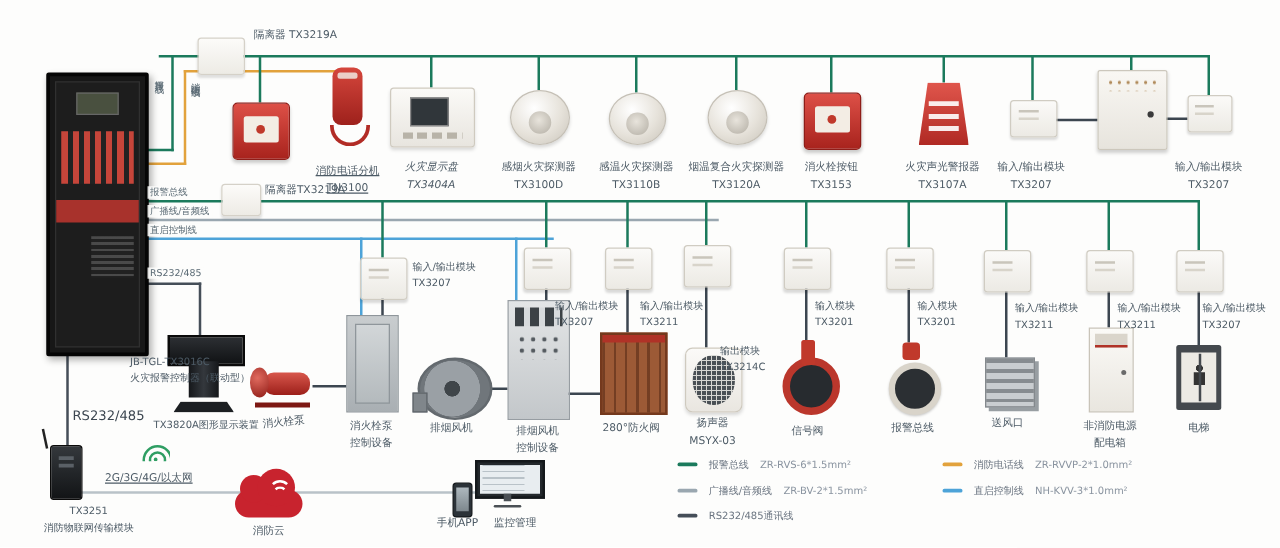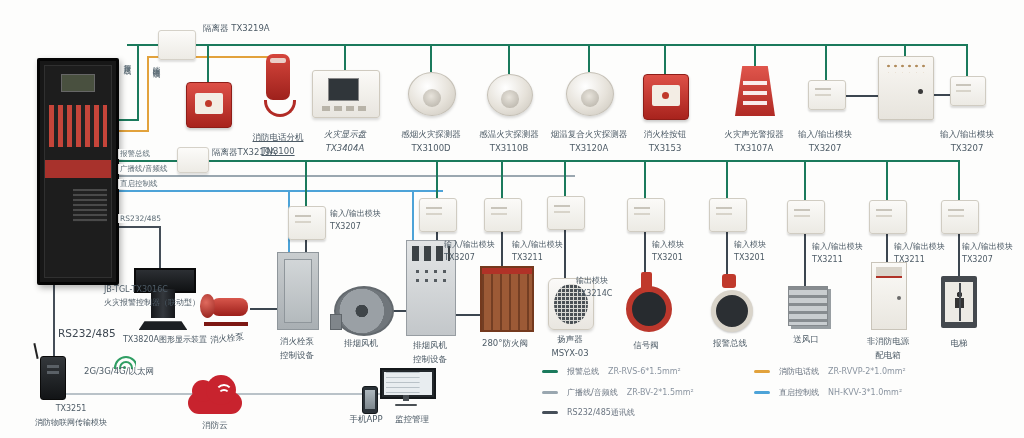--- a/index.html
+++ b/index.html
@@ -406,21 +406,21 @@
   <div class="lbl" style="left:938px;top:336px;width:42px;">电梯</div>
 
   <div class="iot" style="left:40px;top:356px;width:24px;height:42px;"></div>
   <div class="lbl" style="left:20px;top:402px;width:102px;font-size:8px;">
     <span>TX3251</span>
       <span>消防物联网传输模块</span>
   </div>
   <div class="wifi" style="left:112px;top:354px;">
       <span class="dot"></span>
     </div>
-  <div class="lbl lbl-l" style="left:84px;top:364px;width:100px;">2G/3G/4G/以太网</div>
+  <div class="lbl lbl-l" style="left:84px;top:376px;width:100px;text-decoration:underline;">2G/3G/4G/以太网</div>
 
   <div class="cloud" style="left:188px;top:392px;width:54px;height:22px;">
     <span class="arc"></span>
     <span class="arc2"></span>
   </div>
   <div class="lbl" style="left:188px;top:418px;width:54px;">消防云</div>
 
   <div class="mob" style="left:362px;top:386px;width:14px;height:26px;"></div>
   <div class="lbl" style="left:336px;top:412px;width:60px;">手机APP</div>
 

